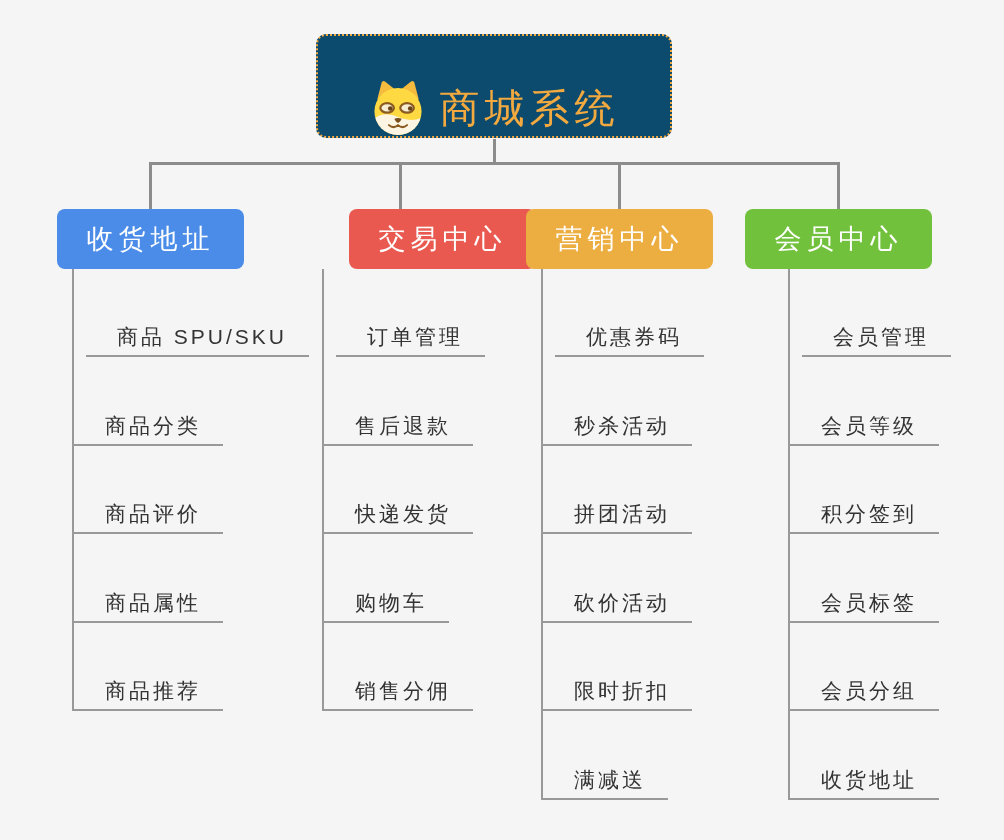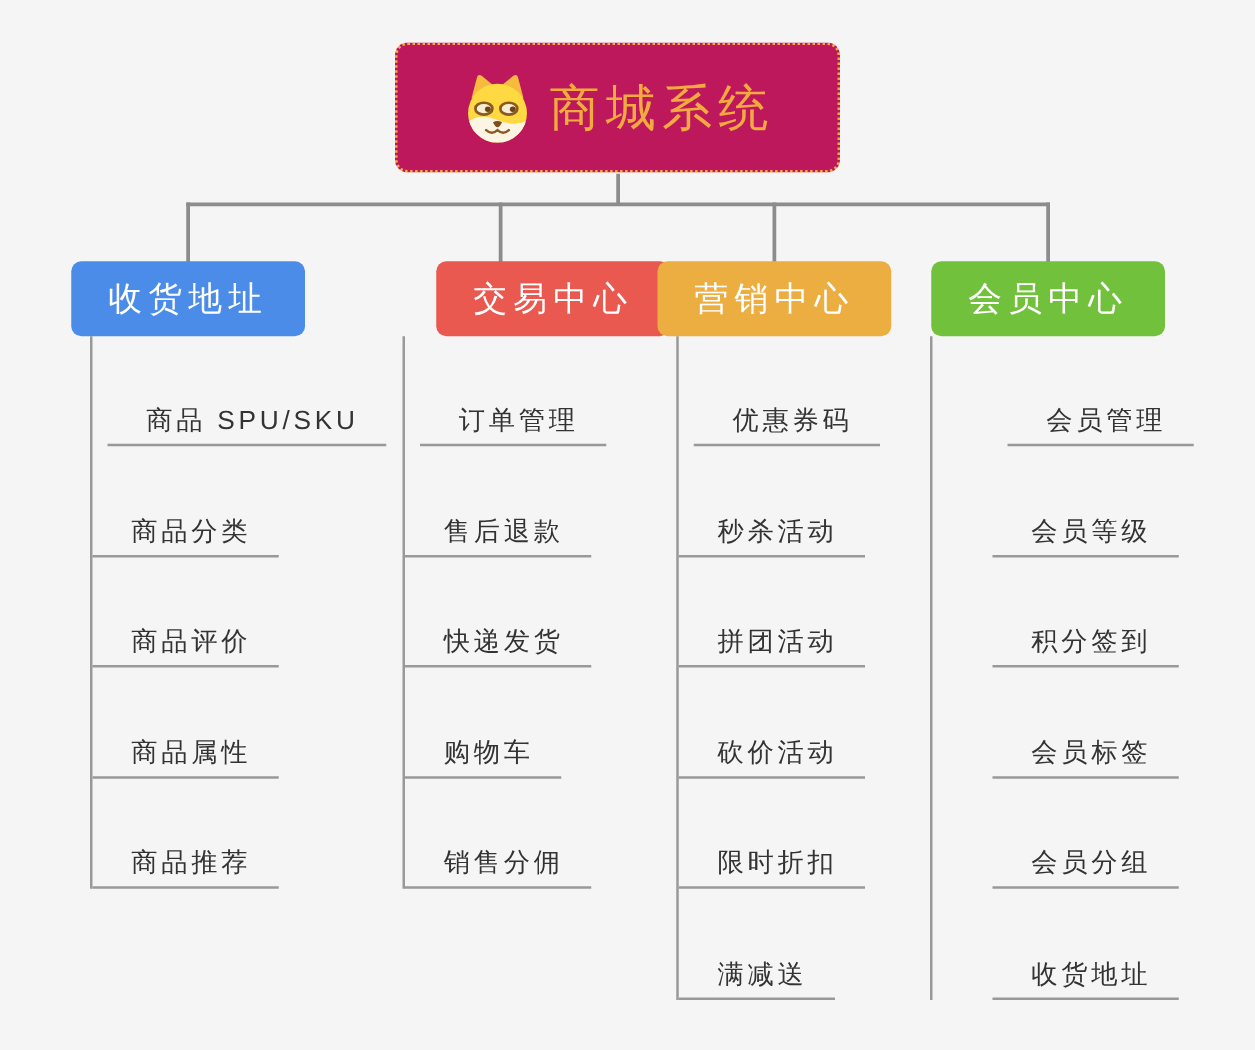--- a/index.html
+++ b/index.html
@@ -20,24 +20,24 @@
   .conn.h-line{left:149px;top:162px;width:691px;height:3px;}
   .conn.stub{top:162px;width:3px;height:48px;}
   .conn.stub.s1{left:149px;}
   .conn.stub.s2{left:399px;}
   .conn.stub.s3{left:618px;}
   .conn.stub.s4{left:837px;}
   
   .root-node{
     position:absolute;left:316px;top:34px;width:356px;height:104px;
     box-sizing:border-box;
-    background:#be185d;
+    background:#0c4a6e;
     border:2px dotted #f2a93f;
     border-radius:10px;
-    display:flex;align-items:center;justify-content:center;gap:13px;
+    display:flex;align-items:flex-end;justify-content:center;gap:13px;
   }
   .root-title{
     font-size:40px;
     letter-spacing:5px;
     color:#f2a93f;
     white-space:nowrap;
   }
   .shiba{width:58px;height:58px;flex:0 0 auto;}
   
   .branch-node{
@@ -52,21 +52,21 @@
   .branch-node.b3{left:526px;background:#ecad41;}
   .branch-node.b4{left:745px;background:#72c13c;}
   
   .kids{
     position:absolute;top:269px;
     border-left:2px solid #999999;
   }
   .kids.k1{left:72px;}
   .kids.k2{left:322px;}
   .kids.k3{left:541px;}
-  .kids.k4{left:744px;padding-left:48px;}
+  .kids.k4{left:788px;}
   .kid{
     display:block;
     width:fit-content;
     margin-top:54.5px;
     line-height:28px;
     padding:0 22px 4px 31px;
     border-bottom:2px solid #999999;
     font-size:21px;
     letter-spacing:3px;
     color:#333333;

